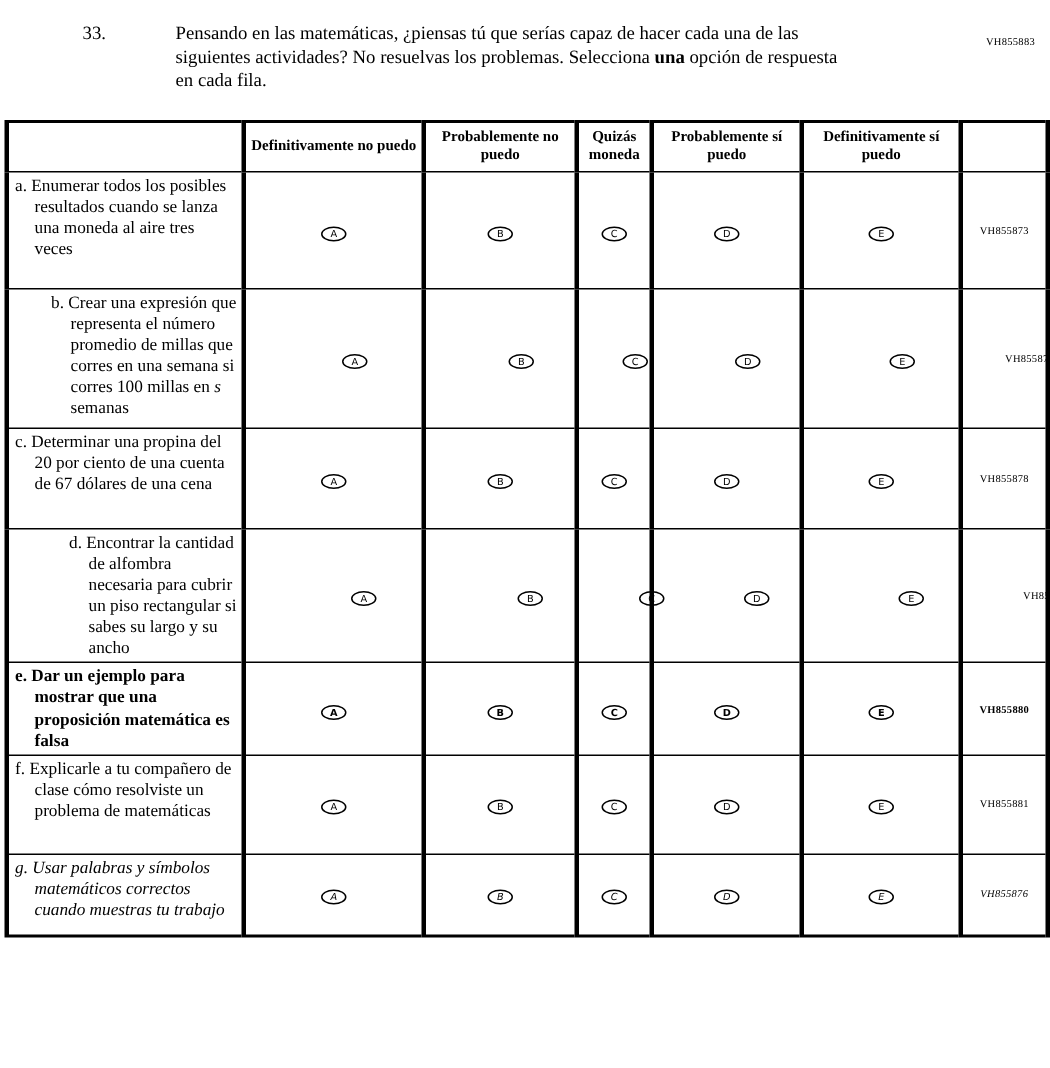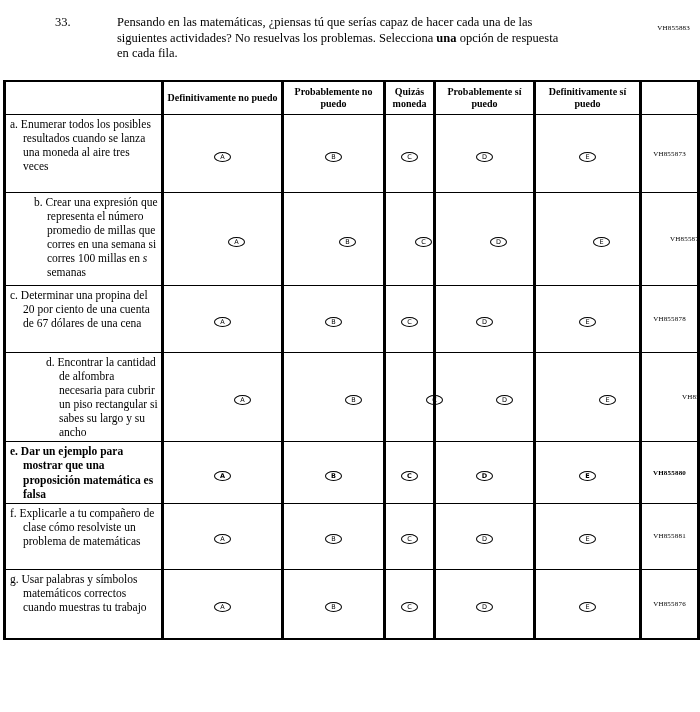--- a/index.html
+++ b/index.html
@@ -89,21 +89,21 @@
     margin-top: 40px;
   }
 
   
   tbody tr:nth-child(1) td { height: 78px; }
   tbody tr:nth-child(2) td { height: 93px; padding-left: 28px; }
   tbody tr:nth-child(3) td { height: 67px; }
   tbody tr:nth-child(4) td { height: 66px; padding-left: 40px; }
   tbody tr:nth-child(5) td { height: 54px; font-weight: bold; }
   tbody tr:nth-child(6) td { height: 66px; }
-  tbody tr:nth-child(7) td { height: 70px; }
+  tbody tr:nth-child(7) td { height: 55px; font-style: italic; }
 </style>
 </head>
 <body>
 
 <div class="top-code">VH855883</div>
 
 <div class="question">
   <span class="qnum">33.</span>
   <span class="qtext"><span>Pensando en las matemáticas, ¿piensas tú que serías capaz de hacer cada una de las siguientes actividades? No resuelvas los problemas. Selecciona </span><b>una</b><span> opción de respuesta en cada fila.</span></span>
 </div>

